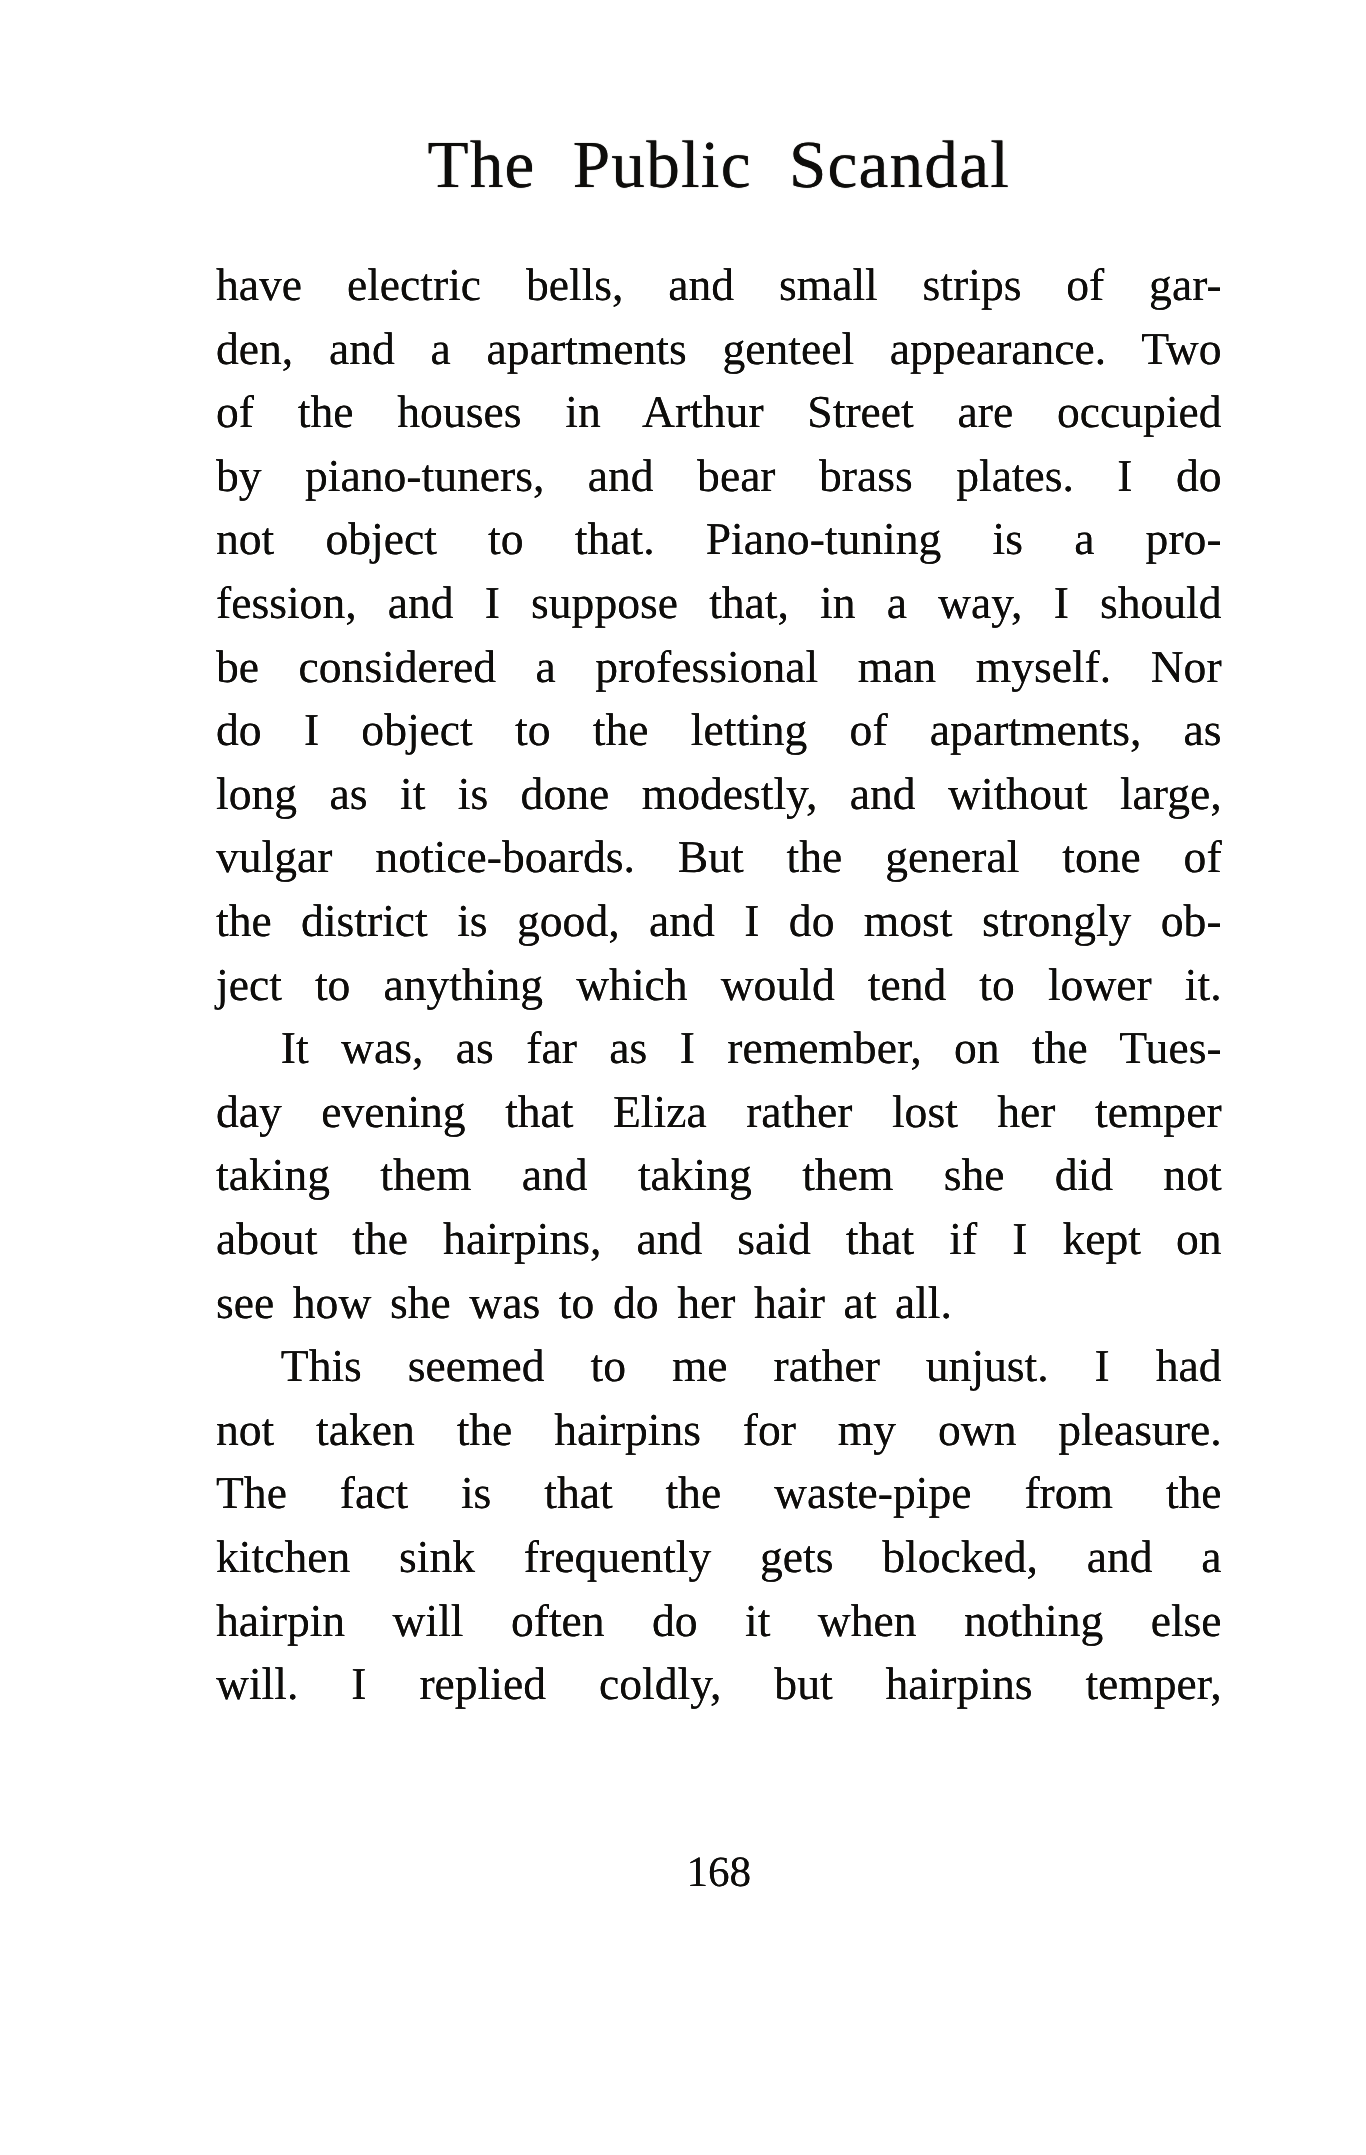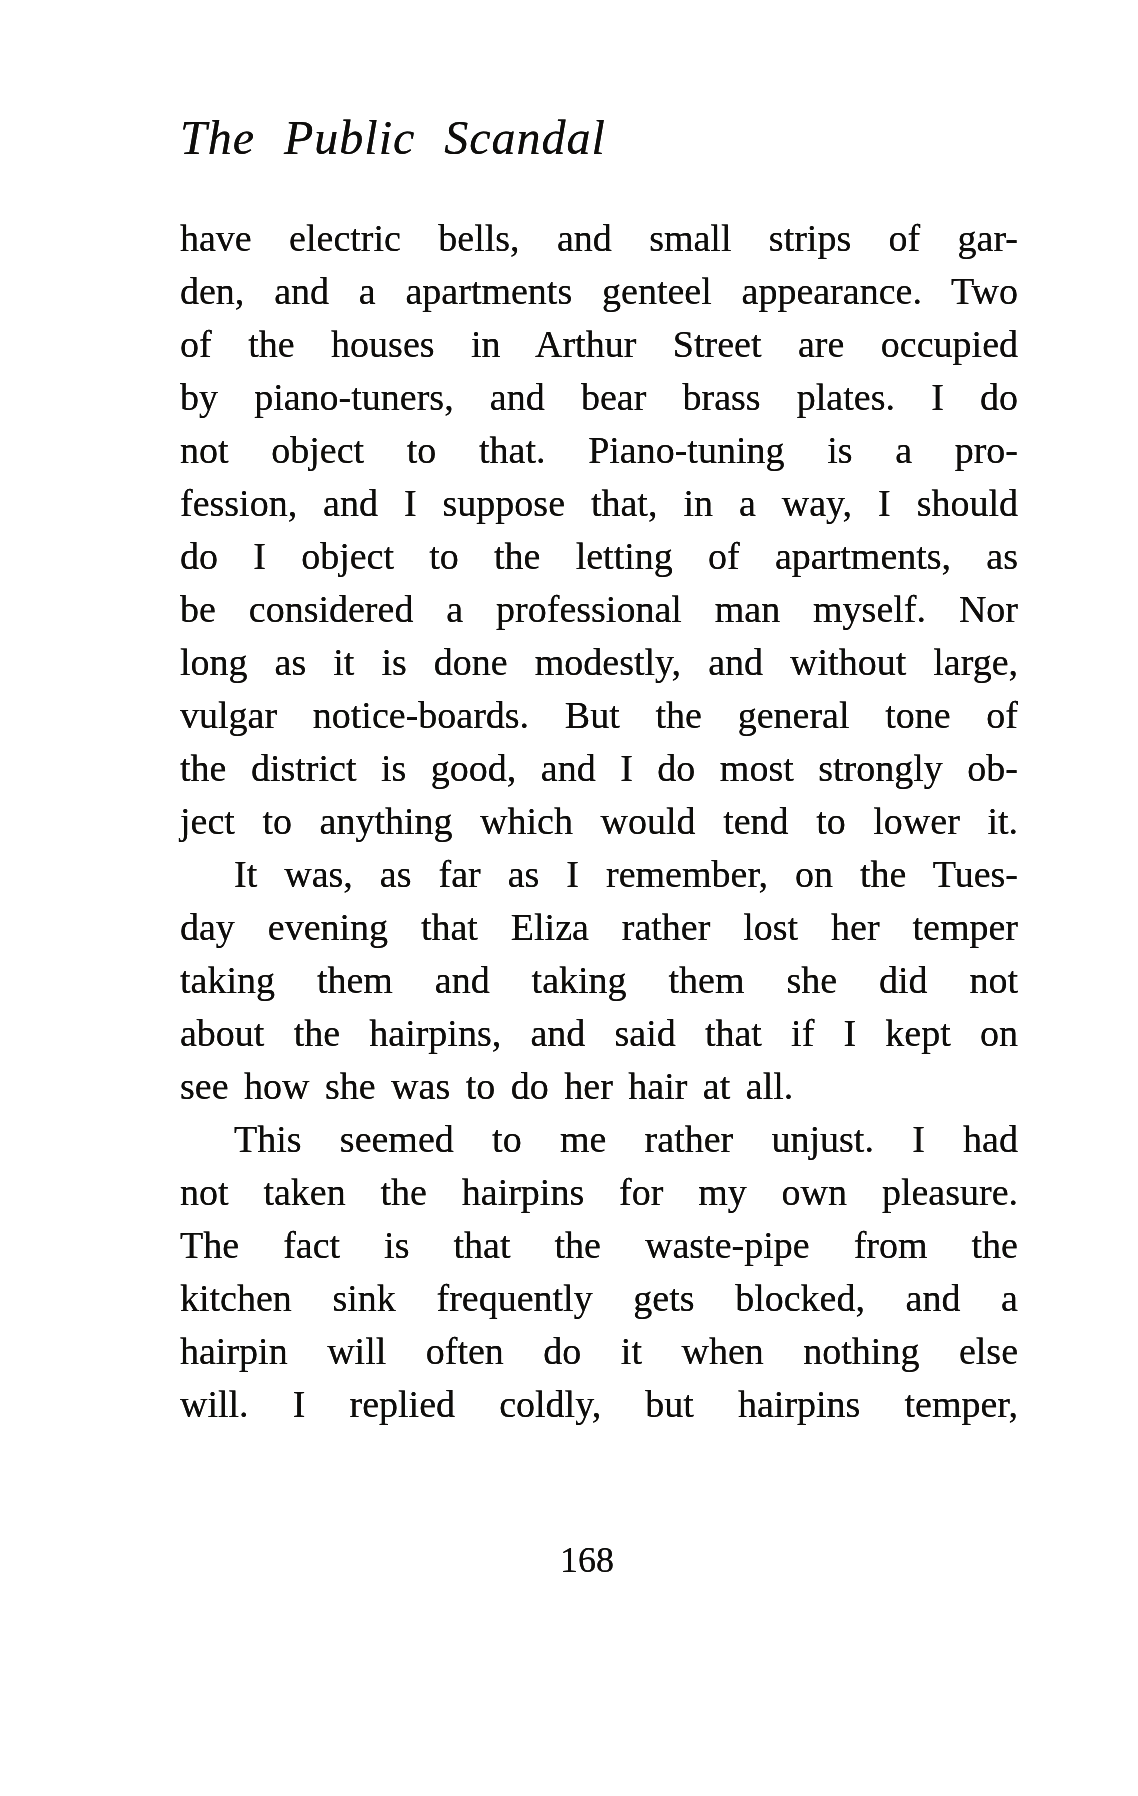--- a/index.html
+++ b/index.html
@@ -16,28 +16,28 @@
     font-family: "Liberation Serif", "DejaVu Serif", serif;
     color: #0e0d0b;
     overflow: hidden;
   }
   .title {
     position: absolute;
     top: 108px;
     left: 180px;
     width: 838px;
     margin: 0;
-    font-size: 48px;
+    text-align: center;
+    font-size: 56px;
     line-height: 60px;
     font-weight: 400;
     letter-spacing: 1px;
     word-spacing: 16px;
     text-shadow: 0 0 0.6px currentColor;
     white-space: nowrap;
-    font-style: italic;
   }
   .text-block {
     position: absolute;
     top: 212px;
     left: 180px;
     width: 838px;
   }
   .paragraph { margin: 0; }
   .paragraph.space-before { }
   .line {
@@ -49,21 +49,21 @@
     text-shadow: 0 0 0.5px currentColor;
   }
   .line.indent { padding-left: 54px; }
   .line.ragged {
     text-align-last: left;
     word-spacing: 6px;
   }
   .folio {
     position: absolute;
     top: 1538px;
-    left: 168px;
+    left: 180px;
     width: 838px;
     text-align: center;
     font-size: 36px;
     line-height: 44px;
     text-shadow: 0 0 0.5px currentColor;
   }
 </style>
 </head>
 <body>
 
@@ -71,22 +71,22 @@
   <h1 class="title">The Public Scandal</h1>
 
   <main class="text-block">
       <div class="paragraph">
         <div class="line">have electric bells, and small strips of gar-</div>
         <div class="line">den, and a apartments genteel appearance. Two</div>
         <div class="line">of the houses in Arthur Street are occupied</div>
         <div class="line">by piano-tuners, and bear brass plates. I do</div>
         <div class="line">not object to that. Piano-tuning is a pro-</div>
         <div class="line">fession, and I suppose that, in a way, I should</div>
+        <div class="line">be considered a professional man myself. Nor</div>
         <div class="line">do I object to the letting of apartments, as</div>
-        <div class="line">be considered a professional man myself. Nor</div>
         <div class="line">long as it is done modestly, and without large,</div>
         <div class="line">vulgar notice-boards. But the general tone of</div>
         <div class="line">the district is good, and I do most strongly ob-</div>
         <div class="line">ject to anything which would tend to lower it.</div>
       </div>
       <div class="paragraph space-before">
         <div class="line indent">It was, as far as I remember, on the Tues-</div>
         <div class="line">day evening that Eliza rather lost her temper</div>
         <div class="line">taking them and taking them she did not</div>
         <div class="line">about the hairpins, and said that if I kept on</div>

